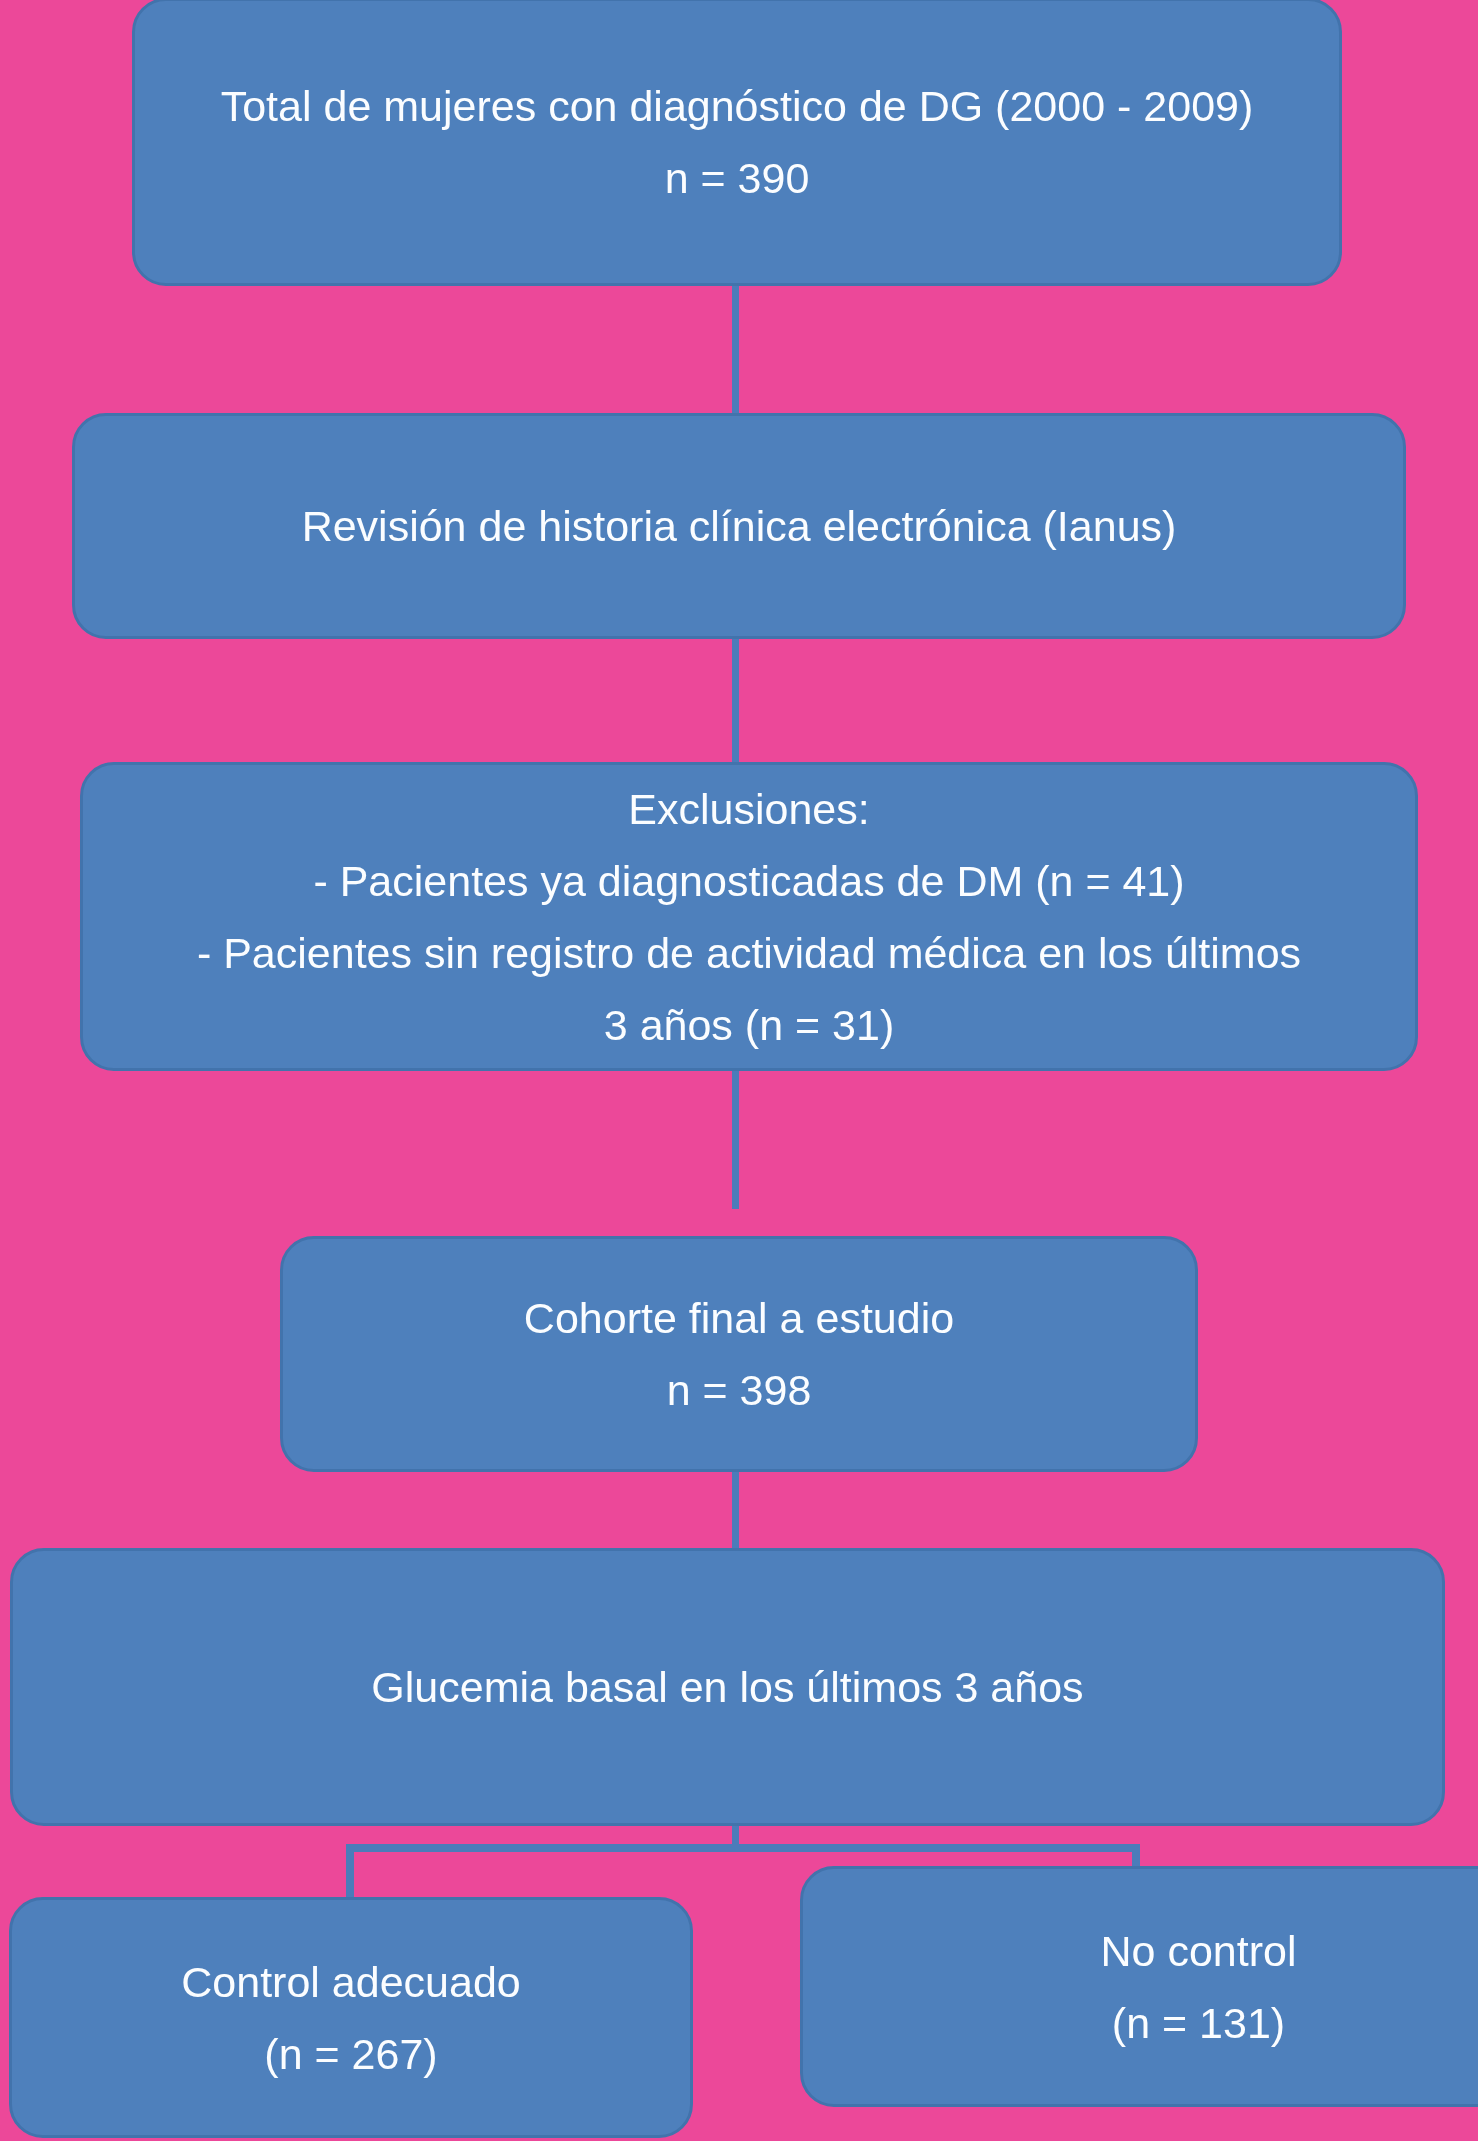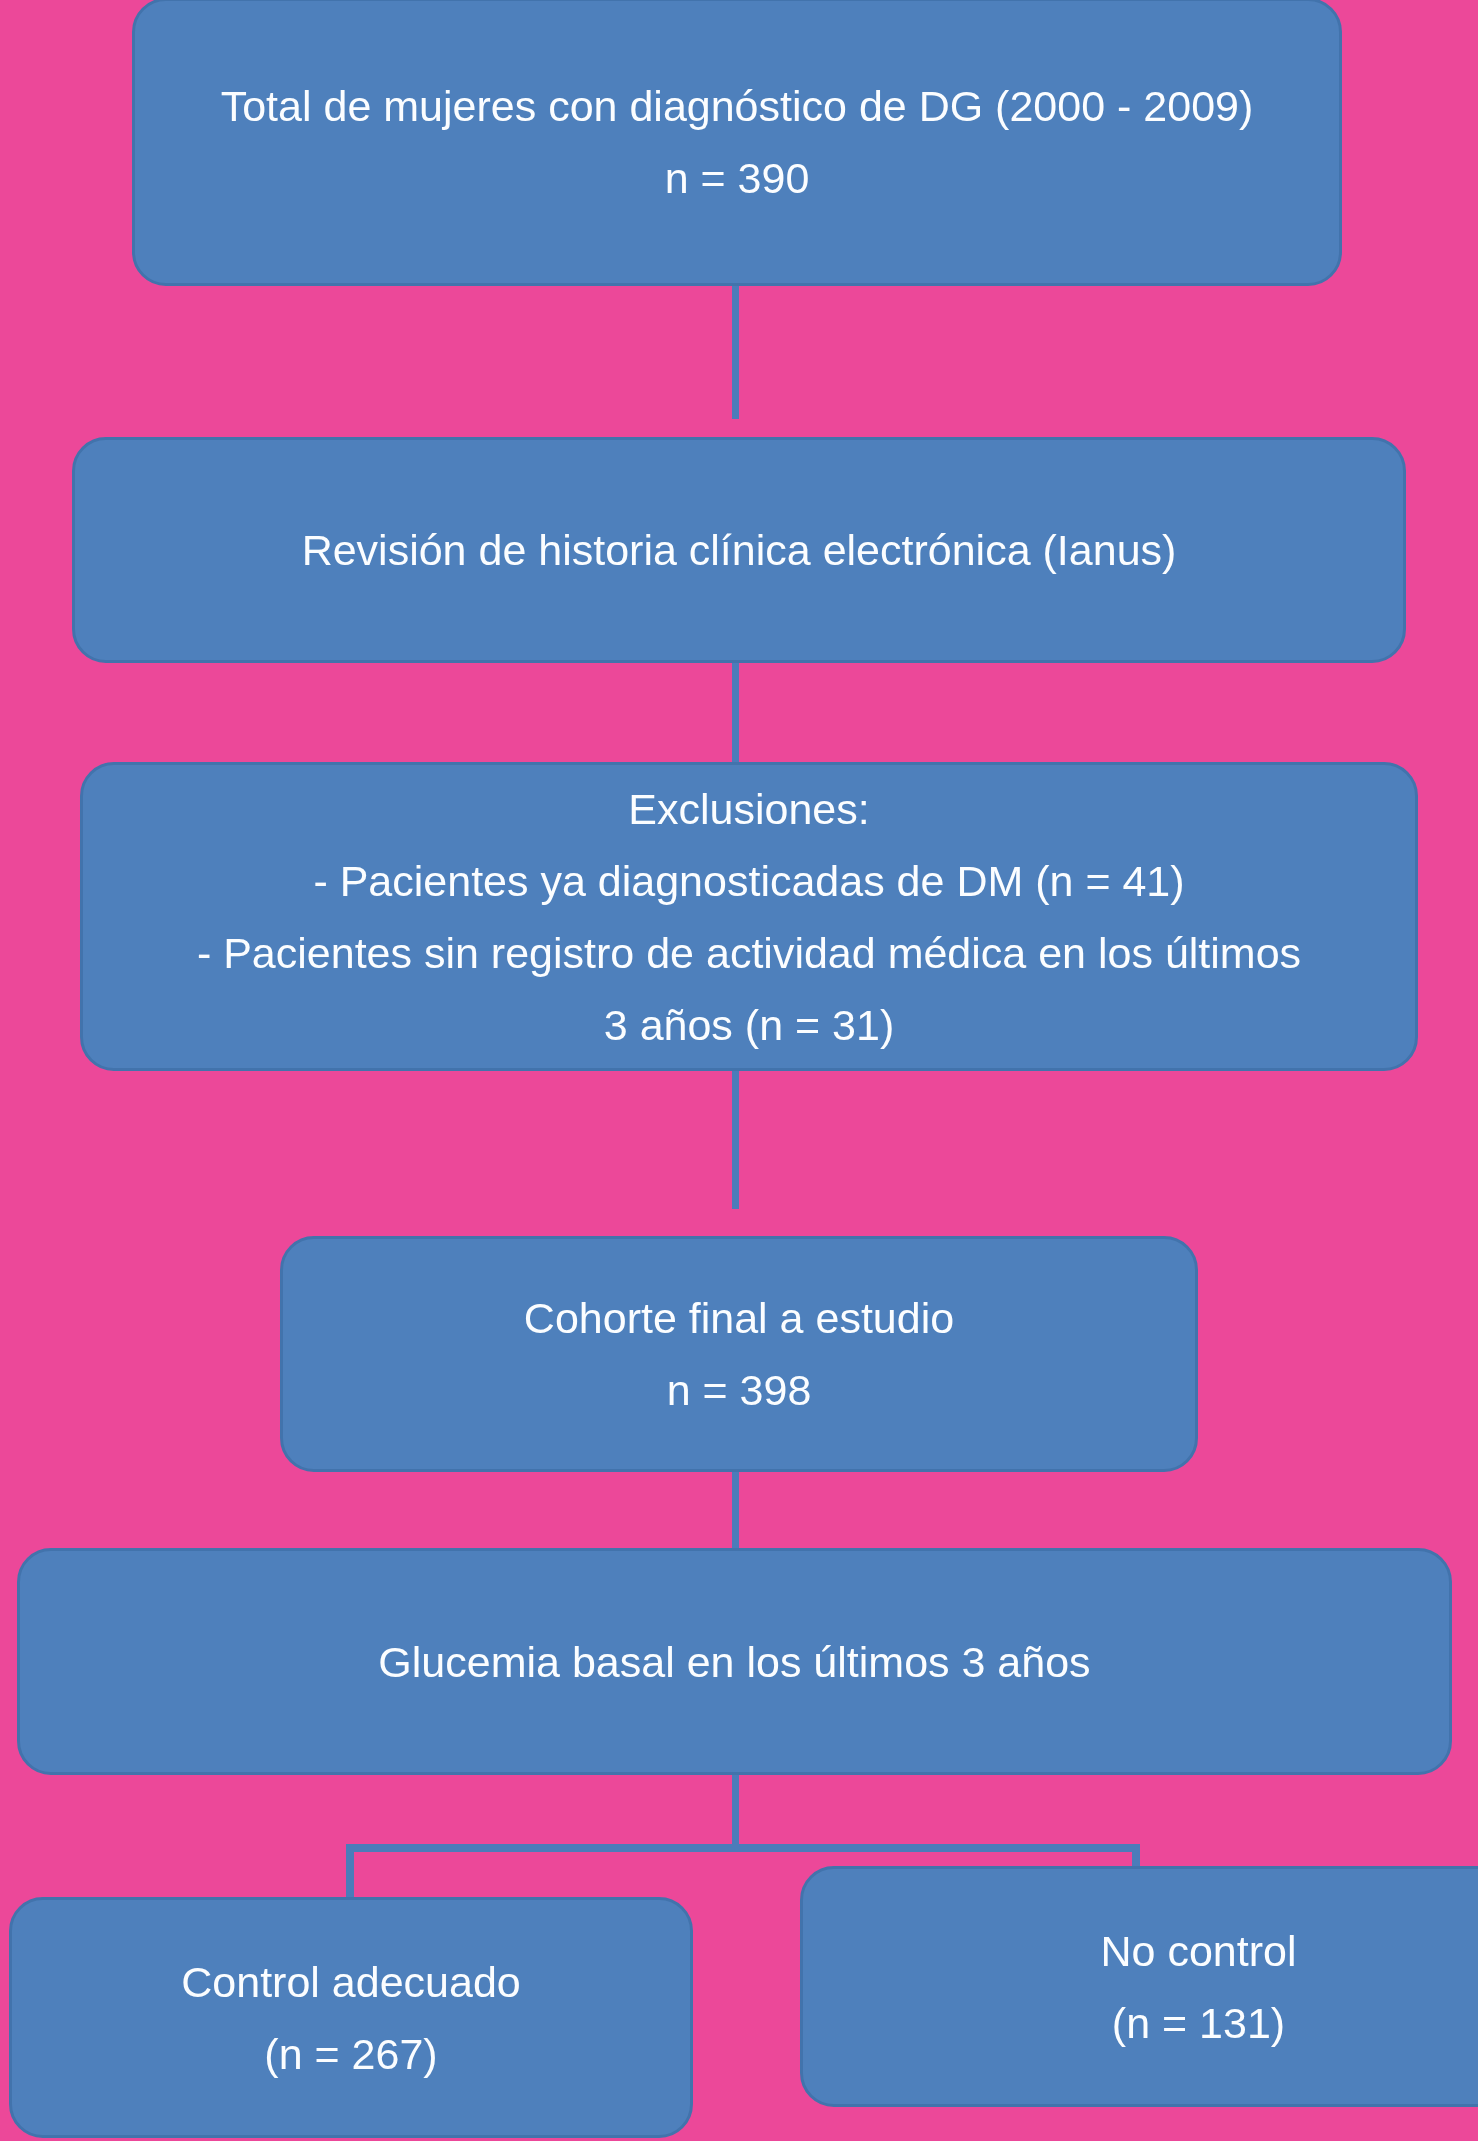--- a/index.html
+++ b/index.html
@@ -62,37 +62,37 @@
 
   <div class="hline" style="left:346px; top:1844px; width:794px"></div>
   <div class="vline drop" style="left:346px; top:1844px; height:58px"></div>
   <div class="vline drop" style="left:1132px; top:1844px; height:58px"></div>
 
   <div class="node" style="left:132px; top:-2px; width:1210px; height:288px">
     <div class="line">Total de mujeres con diagnóstico de DG (2000 - 2009)</div>
     <div class="line">n = 390</div>
   </div>
 
-  <div class="node" style="left:72px; top:437px; width:1334px; height:226px">
+  <div class="node" style="left:72px; top:413px; width:1334px; height:226px">
     <div class="line">Revisión de historia clínica electrónica (Ianus)</div>
   </div>
 
   <div class="node" style="left:80px; top:762px; width:1338px; height:309px">
     <div class="line">Exclusiones:</div>
     <div class="line">- Pacientes ya diagnosticadas de DM (n = 41)</div>
     <div class="line">- Pacientes sin registro de actividad médica en los últimos</div>
     <div class="line">3 años (n = 31)</div>
   </div>
 
   <div class="node" style="left:280px; top:1236px; width:918px; height:236px">
     <div class="line">Cohorte final a estudio</div>
     <div class="line">n = 398</div>
   </div>
 
-  <div class="node" style="left:17px; top:1548px; width:1435px; height:227px">
+  <div class="node" style="left:10px; top:1548px; width:1435px; height:278px">
     <div class="line">Glucemia basal en los últimos 3 años</div>
   </div>
 
   <div class="node" style="left:9px; top:1897px; width:684px; height:241px">
     <div class="line">Control adecuado</div>
     <div class="line">(n = 267)</div>
   </div>
 
   <div class="node" style="left:800px; top:1866px; width:797px; height:241px">
     <div class="line">No control</div>

